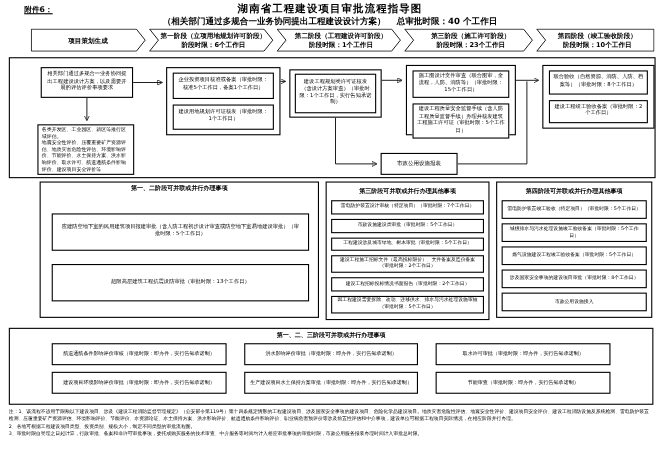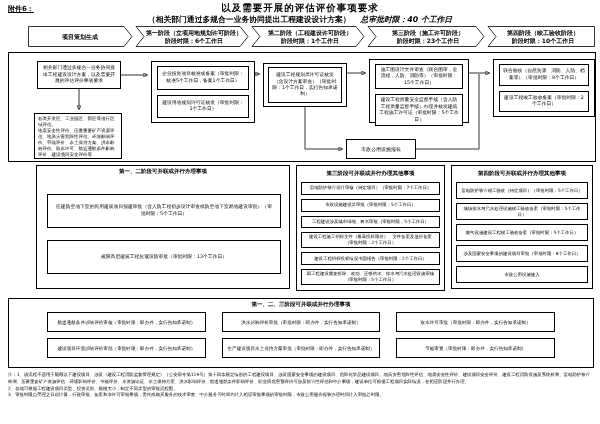--- a/index.html
+++ b/index.html
@@ -1,21 +1,21 @@
 <!DOCTYPE html>
 <html><head>
 <meta charset="utf-8">
 <style>
   html,body{margin:0;padding:0;}
   body{width:600px;height:424px;background:#ffffff;position:relative;overflow:hidden;
        font-family:"DejaVu Sans",sans-serif;color:#000;}
-  .attach{position:absolute;left:8px;top:4px;font-size:7px;font-weight:bold;text-decoration:underline;}
+  .attach{position:absolute;left:22px;top:4px;font-size:7px;font-weight:bold;text-decoration:underline;}
   .title{position:absolute;left:0;top:2px;width:600px;text-align:center;font-size:9.5px;font-weight:bold;letter-spacing:1px;}
   .subtitle{position:absolute;left:0;top:14px;width:600px;text-align:center;font-size:7.8px;font-weight:bold;}
-  .subtitle .total{margin-left:10px;font-style:italic;}
+  .subtitle .total{margin-left:10px;}
   .banner{position:absolute;left:28px;top:26px;}
   .banner polygon{fill:#ffffff;stroke:#000;stroke-width:0.8;}
   .banner text{font-size:6px;font-weight:bold;fill:#000;}
   .flow{position:absolute;left:8px;top:52px;width:586px;height:108px;border:1px solid #000;}
   .connectors{position:absolute;left:0;top:0;width:586px;height:108px;pointer-events:none;}
   .connectors path{fill:none;stroke:#000;stroke-width:0.8;}
   .fbox{position:absolute;border:1px solid #000;background:#fff;font-size:4.8px;line-height:1.35;
         display:flex;align-items:center;justify-content:center;text-align:center;padding:2px 3px;box-sizing:border-box;}
   .plan{left:28px;top:8px;width:84px;height:28px;}
   .regional{left:25px;top:60px;width:88px;height:46px;text-align:left;align-items:flex-start;
@@ -44,21 +44,21 @@
   .s123{left:8px;top:298px;width:586px;height:70px;}
   .grid{display:grid;grid-template-columns:repeat(3,1fr);gap:6px 16px;padding:3px 38px 7px 38px;}
   .grid .sbox{border:1px solid #000;height:20px;display:flex;align-items:center;justify-content:center;
               text-align:center;font-size:4.6px;padding:1px 4px;box-sizing:border-box;}
   .notes{position:absolute;left:8px;top:372px;width:586px;font-size:4.4px;line-height:1.55;}
 </style>
 </head>
 <body>
 
 <div class="attach">附件6：</div>
-<div class="title">以及需要开展的评估评价事项要求</div>
+<div class="title">湖南省工程建设项目审批流程指导图</div>
 <div class="subtitle">
   <span>（相关部门通过多规合一业务协同提出工程建设设计方案）</span><span class="total">总审批时限：40 个工作日</span>
 </div>
 
 <svg class="banner" width="567" height="21" viewBox="0 0 567 21">
   <polygon points="0.5,0.5 96,0.5 104,10.5 96,20.5 0.5,20.5"></polygon>
   <polygon points="108,0.5 212,0.5 220,10.5 212,20.5 108,20.5 116,10.5"></polygon>
   <polygon points="224,0.5 328,0.5 336,10.5 328,20.5 224,20.5 232,10.5"></polygon>
   <polygon points="340,0.5 448,0.5 456,10.5 448,20.5 340,20.5 348,10.5"></polygon>
   <polygon points="460,0.5 566.5,0.5 566.5,20.5 460,20.5 468,10.5"></polygon>

